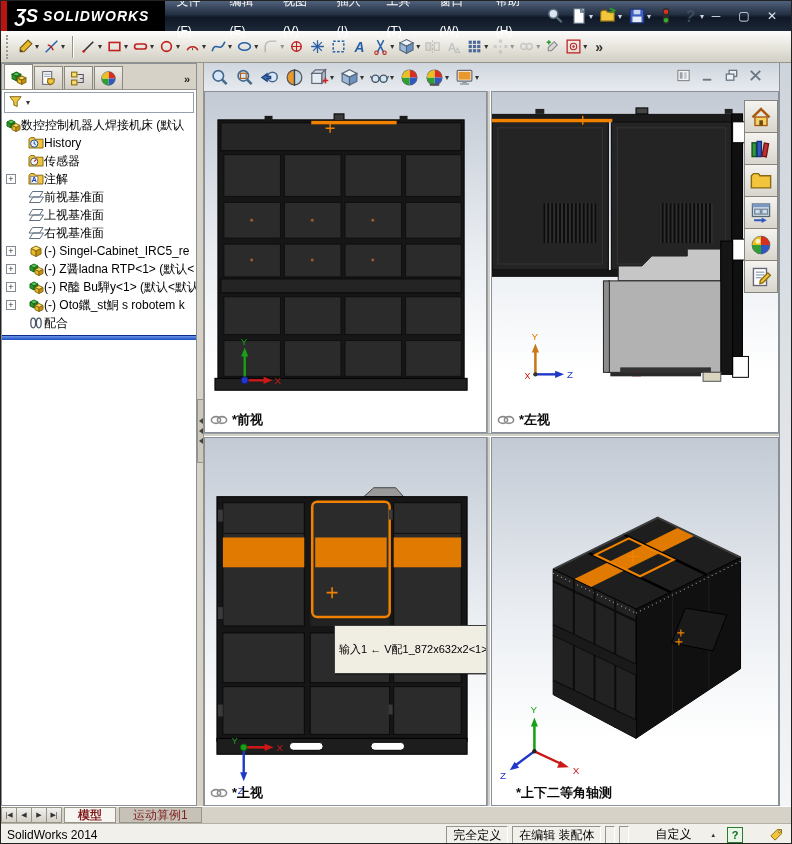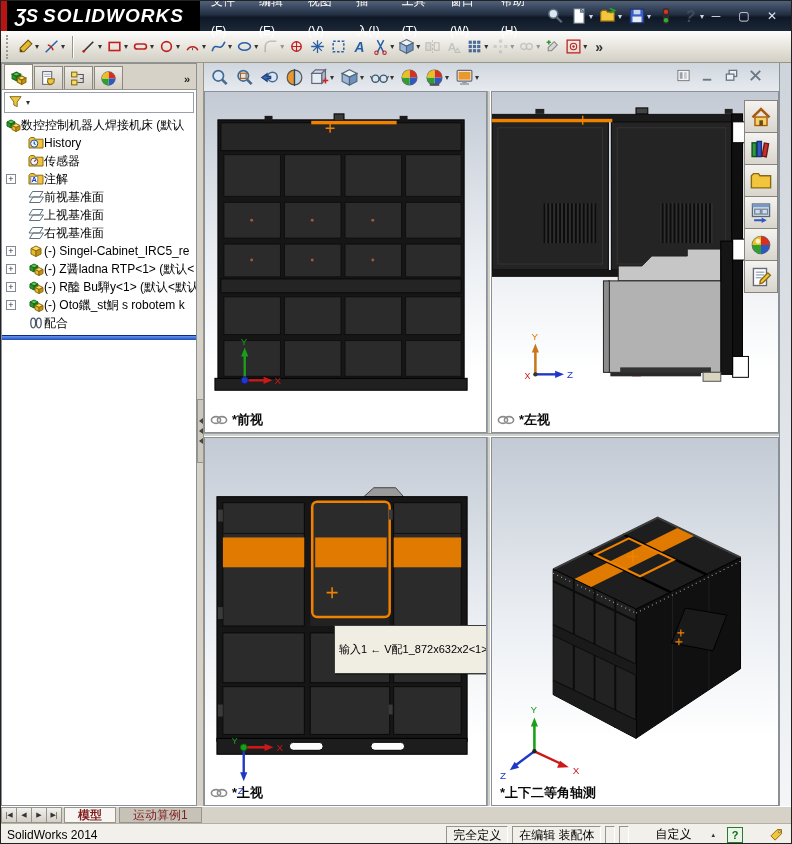--- a/index.html
+++ b/index.html
@@ -6,21 +6,21 @@
   body { background:#7a7f87; font-family:"Liberation Sans", sans-serif; }
   #app { width:792px; height:844px; position:relative; background:#d6d2c8; border:1px solid #222;
          font-family:"Liberation Sans", sans-serif; font-size:12px; overflow:hidden; }
 
   
   .titlebar { height:30px; display:flex; align-items:stretch;
     background:linear-gradient(#50617a, #232f42 45%, #0f1826 55%, #1c2838); }
   .logo { display:flex; align-items:center; background:#000; border-left:6px solid #b81414;
     padding:0 16px 0 8px; color:#fff; font-style:italic; }
   .logo-mark { font-size:18px; font-weight:bold; margin-right:5px; }
-  .logo-text { font-size:19px; font-weight:bold; letter-spacing:1px; }
+  .logo-text { font-size:14px; font-weight:bold; letter-spacing:1px; }
   .menubar { display:flex; align-items:center; }
   .menu { color:#fff; padding:0 11px; line-height:30px; cursor:default; }
   .title-tools { display:flex; align-items:center; margin-left:4px; }
   .tbtn { display:flex; align-items:center; padding:0 3px; height:24px; }
   .tbtn svg { width:18px; height:18px; }
   .dd { font-size:8px; color:#333; margin-left:1px; }
   .dd-light { color:#cfd6e2; }
   .win-controls { margin-left:auto; display:flex; align-items:center; gap:10px; padding-right:10px; }
   .wbtn { color:#dfe5ee; font-size:12px; width:18px; text-align:center; }
 
@@ -78,21 +78,21 @@
   .divider { background:#d2cfc5; }
   .div-v1 { grid-column:2; grid-row:1; border-left:1px solid #9aa0a8; border-right:1px solid #fff; }
   .div-v2 { grid-column:2; grid-row:3; border-left:1px solid #9aa0a8; border-right:1px solid #fff; }
   .div-h  { grid-column:1 / 4; grid-row:2; border-top:1px solid #9aa0a8; border-bottom:1px solid #fff; }
   .vp { position:relative; overflow:hidden; border:1px solid #8a9097;
     background:linear-gradient(180deg,#c3cad4 0%, #e8ecf1 45%, #ffffff 82%); }
   .vp svg.scene { position:absolute; inset:0; width:100%; height:100%; }
   .vp-label { position:absolute; left:5px; bottom:3px; display:flex; align-items:center; gap:4px;
     font-weight:bold; font-size:13px; color:#0a0a0a; }
   .vp-label .chain svg { width:18px; height:10px; display:block; }
-  .vp4-label { left:8px;align-items:center; }
+  .vp4-label { left:24px;align-items:center; }
   .tooltip { position:absolute; left:129px; top:187px; background:#f0ede3; border:1px solid #3c3c3c;
     font-size:11px; line-height:15px; padding:16px 4px; white-space:nowrap; box-shadow:1px 1px 0 rgba(0,0,0,.35); }
 
   .task-icons { position:absolute; top:38px; right:13px; width:34px; display:flex; flex-direction:column; z-index:5; }
   .task-btn { height:33px; margin-top:-1px; background:linear-gradient(#f4f3f0,#d8d5cd);
     border:1px solid #86847c; display:flex; align-items:center; justify-content:center; }
   .task-btn svg { width:22px; height:22px; }
   .right-strip { width:12px; background:linear-gradient(180deg,#ced4db,#f3f5f7); border-left:1px solid #8a9097; }
 
   

